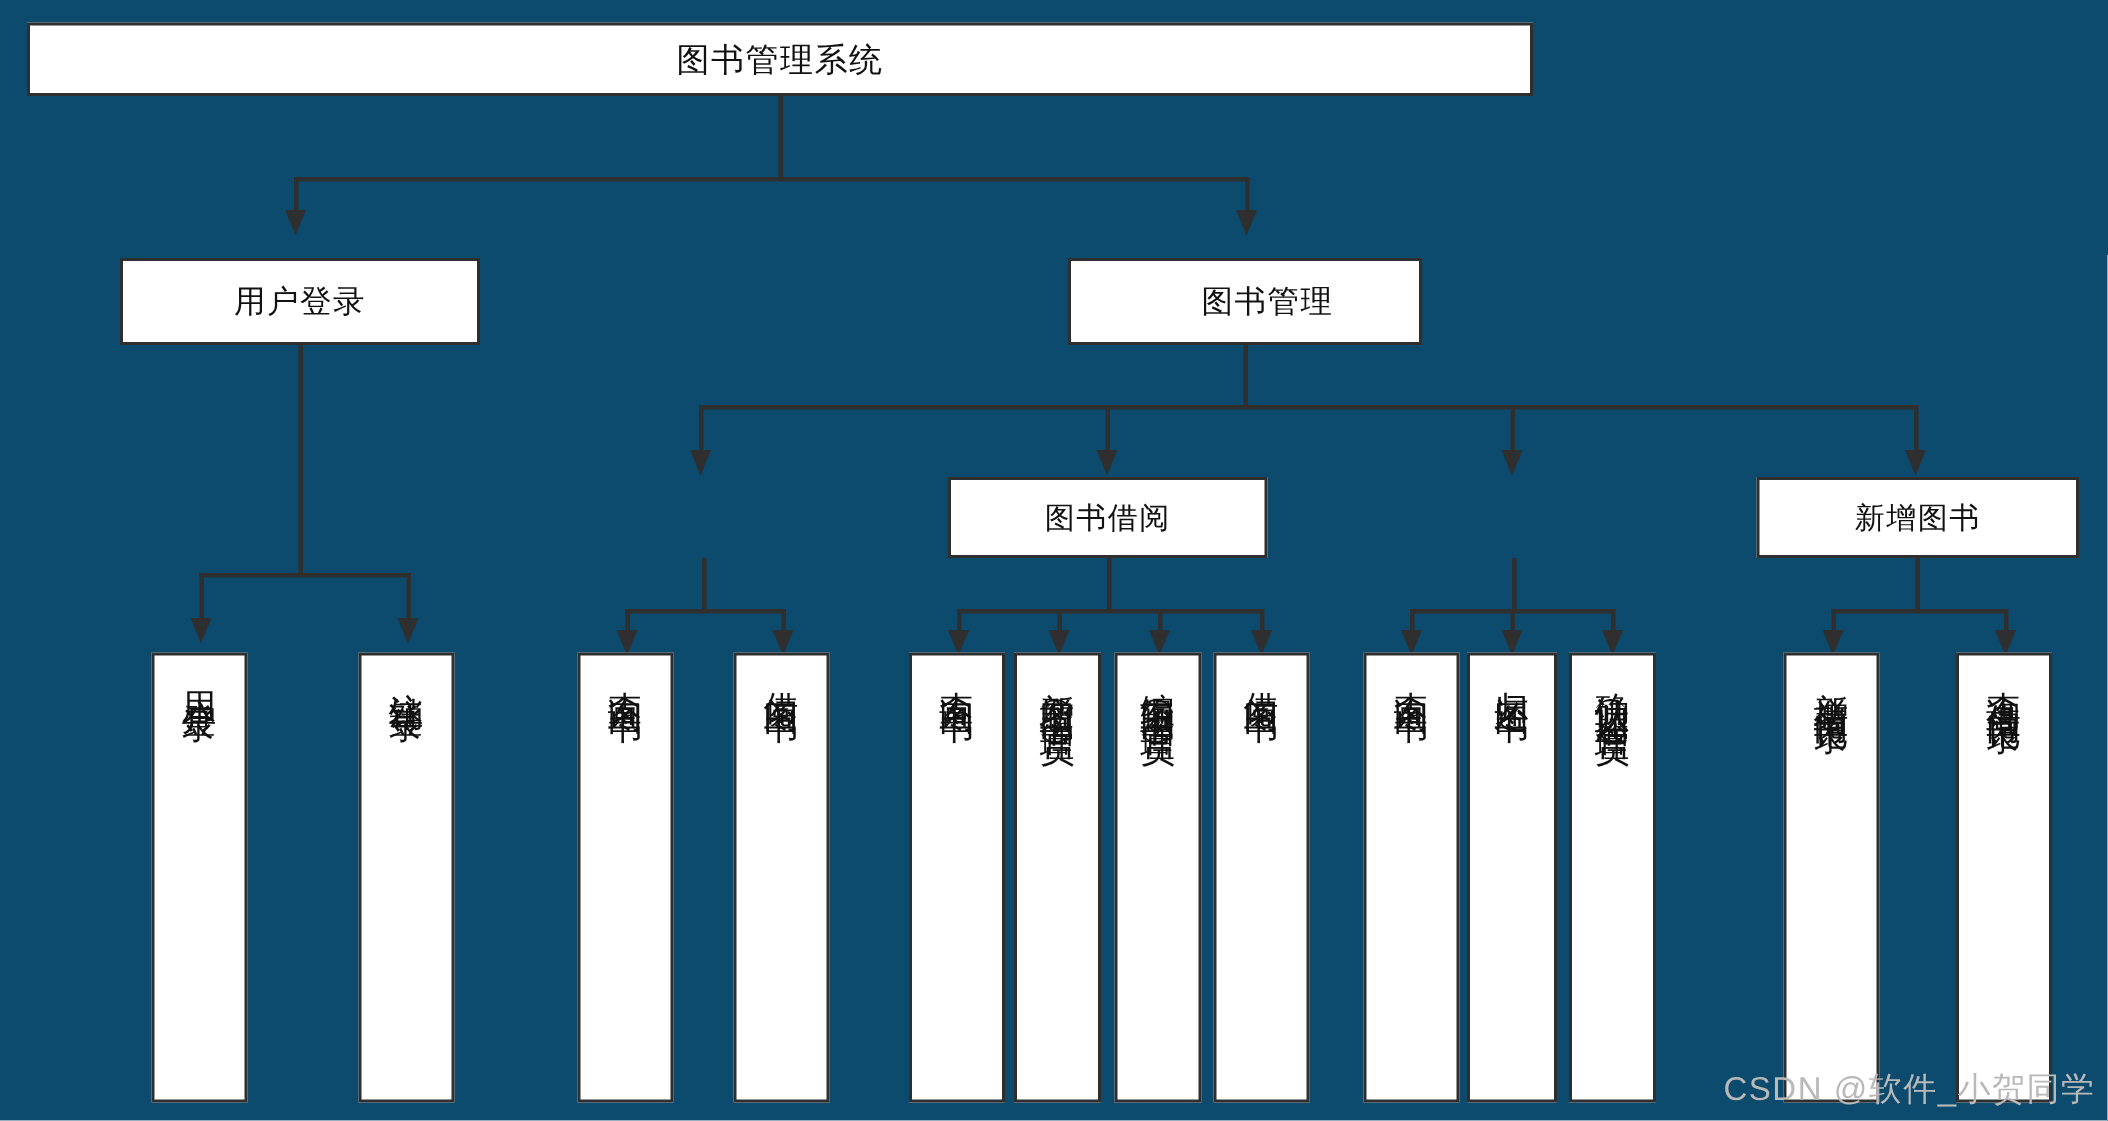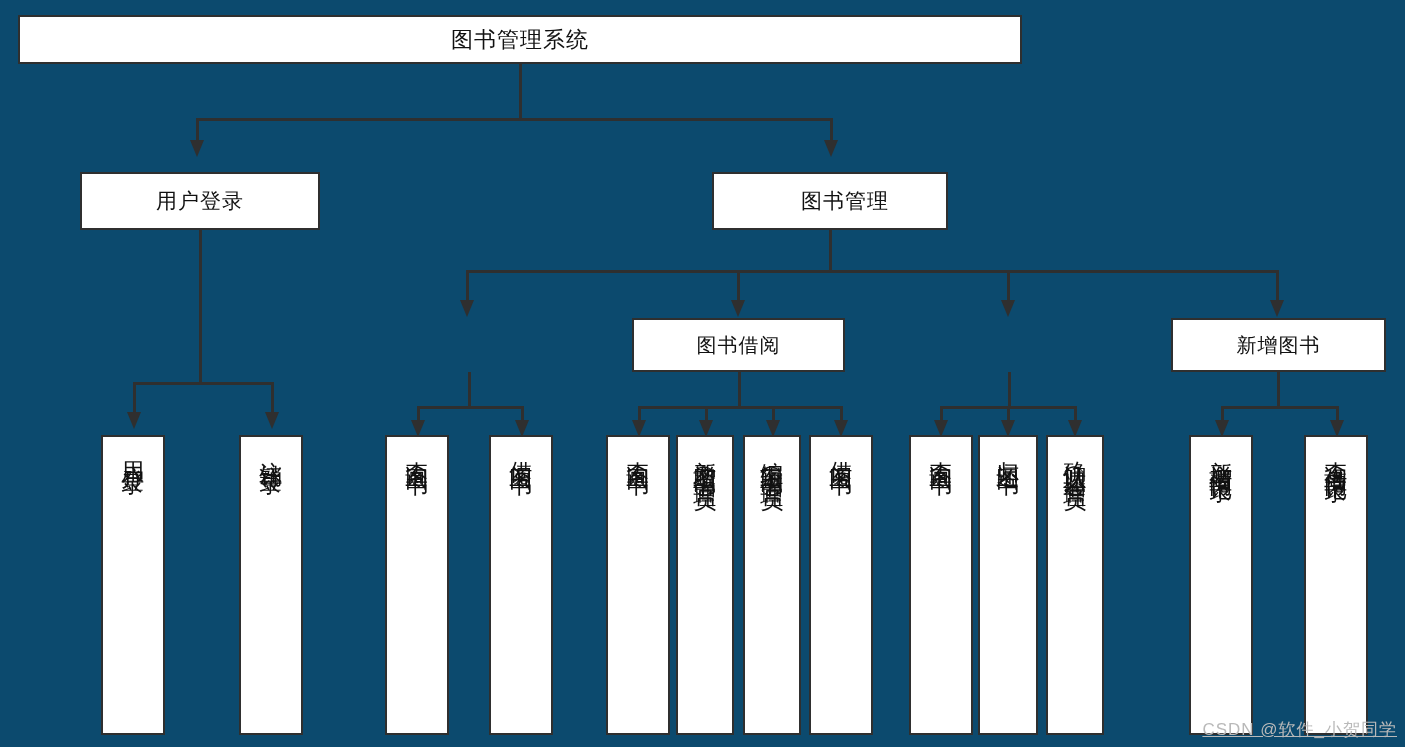--- a/index.html
+++ b/index.html
@@ -55,26 +55,25 @@
     width:0;height:0;
     border-left:7px solid transparent;
     border-right:7px solid transparent;
     border-top:17px solid #2f2f2f;
   }
   
   #watermark{
     position:absolute;
     right:8px;
     bottom:6px;
-    font-size:17px;
+    font-size:22px;
     color:#b9b9b9;
     letter-spacing:1px;
     white-space:nowrap;
     pointer-events:none;
-    text-decoration:underline;
   }
 </style>
 </head>
 <body>
 
 <div id="canvas">
 
   <div class="node h root" style="left:18px;top:15px;width:1004px;height:49px;">
     <span>图书管理系统</span>
   </div>

